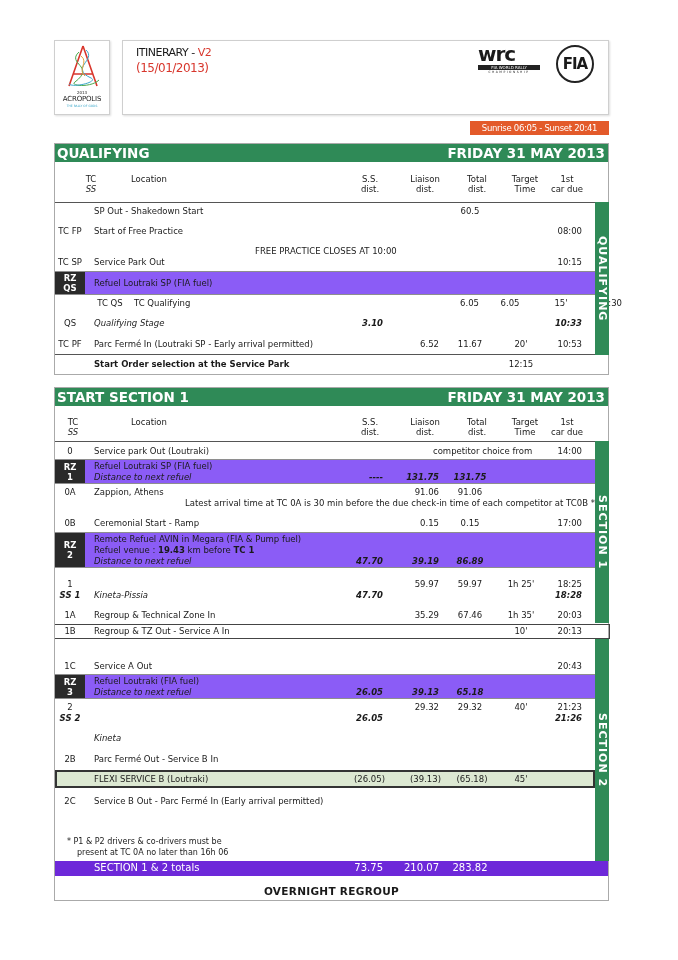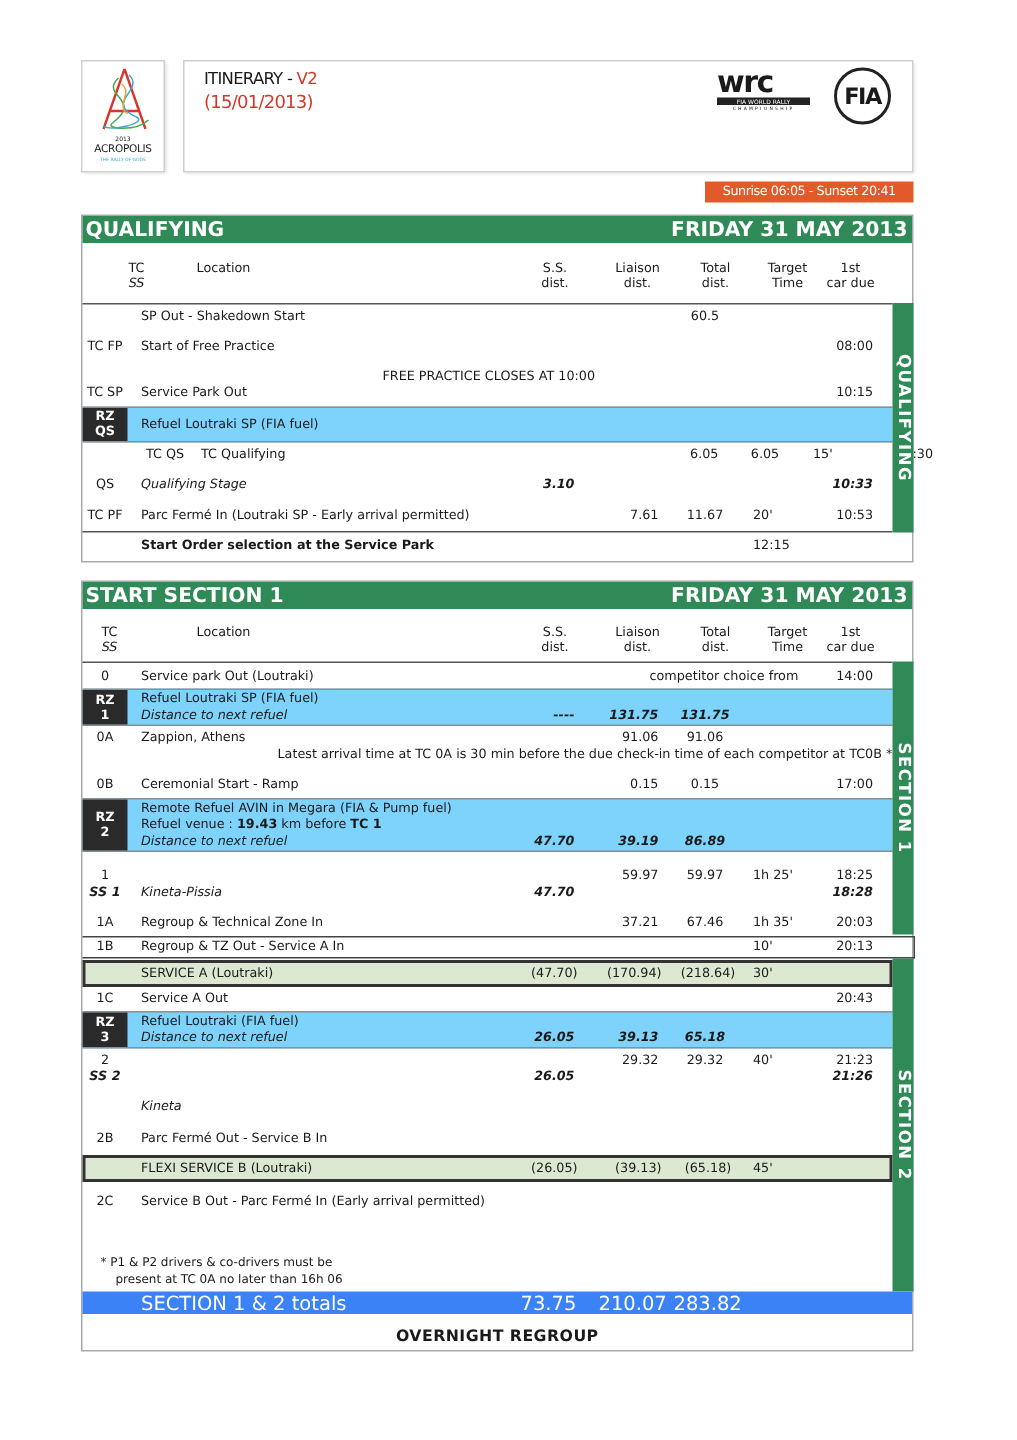--- a/index.html
+++ b/index.html
@@ -28,28 +28,28 @@
   .hdr { position: absolute; left: 0; width: 100%; font-size: 8.5px; line-height: 10px; }
   .hdr div { position: absolute; text-align: center; }
   .hline { position: absolute; left: 0; height: 1px; background: #555; }
   .row { position: absolute; left: 0; font-size: 8.5px; }
   .row div { position: absolute; white-space: nowrap; }
   .c-tc { left: 0; width: 30px; text-align: center; }
   .c-loc { left: 39px; }
   .c-ss { left: 292px; width: 36px; text-align: right; }
   .c-li { left: 344px; width: 40px; text-align: right; }
   .c-to { left: 394px; width: 42px; text-align: center; }
-  .c-tg { left: 447px; width: 38px; text-align: left; }
+  .c-tg { left: 447px; width: 38px; text-align: center; }
   .c-du { left: 497px; width: 30px; text-align: right; }
   .it { font-style: italic; font-weight: bold; }
-  .yellow { background: #7dd3fc; border-top: 1px solid #8e8e8e; border-bottom: 1px solid #8e8e8e; }
+  .yellow { background: #8b5cf6; border-top: 1px solid #8e8e8e; border-bottom: 1px solid #8e8e8e; }
   .rz { position: absolute; left: 0; top: 0; width: 30px; height: 100%; background: #2a2a2a; color: #fff; font-weight: bold; text-align: center; font-size: 8.5px; line-height: 10px; display: flex; flex-direction: column; justify-content: center; }
   .svc { background: #dce8d2; border: 2px solid #333; }
   .side { position: absolute; width: 14px; background: #2f8a57; color: #fff; font-size: 11px; font-weight: bold; writing-mode: vertical-rl; text-align: center; letter-spacing: 1px; line-height: 14px; }
-  .totals { position: absolute; left: 0; background: #3b82f6; color: #fff; font-size: 13px; }
+  .totals { position: absolute; left: 0; background: #6d28d9; color: #fff; font-size: 10px; }
   .totals div { position: absolute; }
   .overnight { position: absolute; left: 0; width: 100%; text-align: center; font-size: 10.5px; font-weight: bold; letter-spacing: 0.3px; }
   .note { position: absolute; font-size: 8.5px; white-space: nowrap; }
 </style>
 </head>
 <body>
 
 <div class="abs logo-box">
   <svg width="44" height="46" viewBox="0 0 44 46">
     <path d="M22 2 L8 42 M22 2 L36 42 M12 30 L32 30" stroke="#d8362c" stroke-width="1.6" fill="none"></path>
@@ -123,21 +123,21 @@
   </div>
   <div class="row" style="top:174px; width:540px; height:14px;">
     <div class="c-tc">QS</div>
     <div class="c-loc" style="font-style:italic;">Qualifying Stage</div>
     <div class="c-ss it">3.10</div>
     <div class="c-du it">10:33</div>
   </div>
   <div class="row" style="top:195px; width:540px; height:14px;">
     <div class="c-tc">TC PF</div>
     <div class="c-loc">Parc Fermé In (Loutraki SP - Early arrival permitted)</div>
-    <div class="c-li">7.61</div>
+    <div class="c-li">6.52</div>
     <div class="c-to">11.67</div>
     <div class="c-tg">20'</div>
     <div class="c-du">10:53</div>
   </div>
   <div class="hline" style="top:210px; width:540px;"></div>
   <div class="row" style="top:215px; width:540px; height:14px;">
     <div class="c-loc" style="font-weight:bold;">Start Order selection at the Service Park</div>
     <div class="c-tg">12:15</div>
   </div>
   <div class="side" style="left:540px; top:58px; height:153px;">QUALIFYING</div>
@@ -215,40 +215,33 @@
     <div class="c-li">59.97</div>
     <div class="c-to">59.97</div>
     <div class="c-tg">1h 25'</div>
     <div class="c-du">18:25</div>
     <div class="c-du it" style="top:11px;">18:28</div>
   </div>
 
   <div class="row" style="top:222px; width:540px; height:14px;">
     <div class="c-tc">1A</div>
     <div class="c-loc">Regroup &amp; Technical Zone In</div>
-    <div class="c-li">37.21</div>
+    <div class="c-li">35.29</div>
     <div class="c-to">67.46</div>
     <div class="c-tg">1h 35'</div>
     <div class="c-du">20:03</div>
   </div>
 
   <div class="row" style="top:236px; width:555px; height:15px; border-top:1px solid #444; border-bottom:1px solid #444; border-right:1px solid #444;">
     <div class="c-tc" style="top:1px;">1B</div>
     <div class="c-loc" style="top:1px;">Regroup &amp; TZ Out - Service  A In</div>
     <div class="c-tg" style="top:1px;">10'</div>
     <div class="c-du" style="top:1px;">20:13</div>
   </div>
 
-  <div class="row svc" style="top:252px; width:540px; height:18px;">
-    <div class="c-loc" style="left:37px; top:2px;">SERVICE A (Loutraki)</div>
-    <div class="c-ss" style="top:2px;">(47.70)</div>
-    <div class="c-li" style="top:2px;">(170.94)</div>
-    <div class="c-to" style="top:2px;">(218.64)</div>
-    <div class="c-tg" style="left:445px; top:2px;">30'</div>
-  </div>
 
   <div class="row" style="top:273px; width:540px; height:14px;">
     <div class="c-tc">1C</div>
     <div class="c-loc">Service A Out</div>
     <div class="c-du">20:43</div>
   </div>
 
   <div class="row yellow" style="top:286px; width:540px; height:25px;">
     <div class="rz">
         <span>RZ</span>

